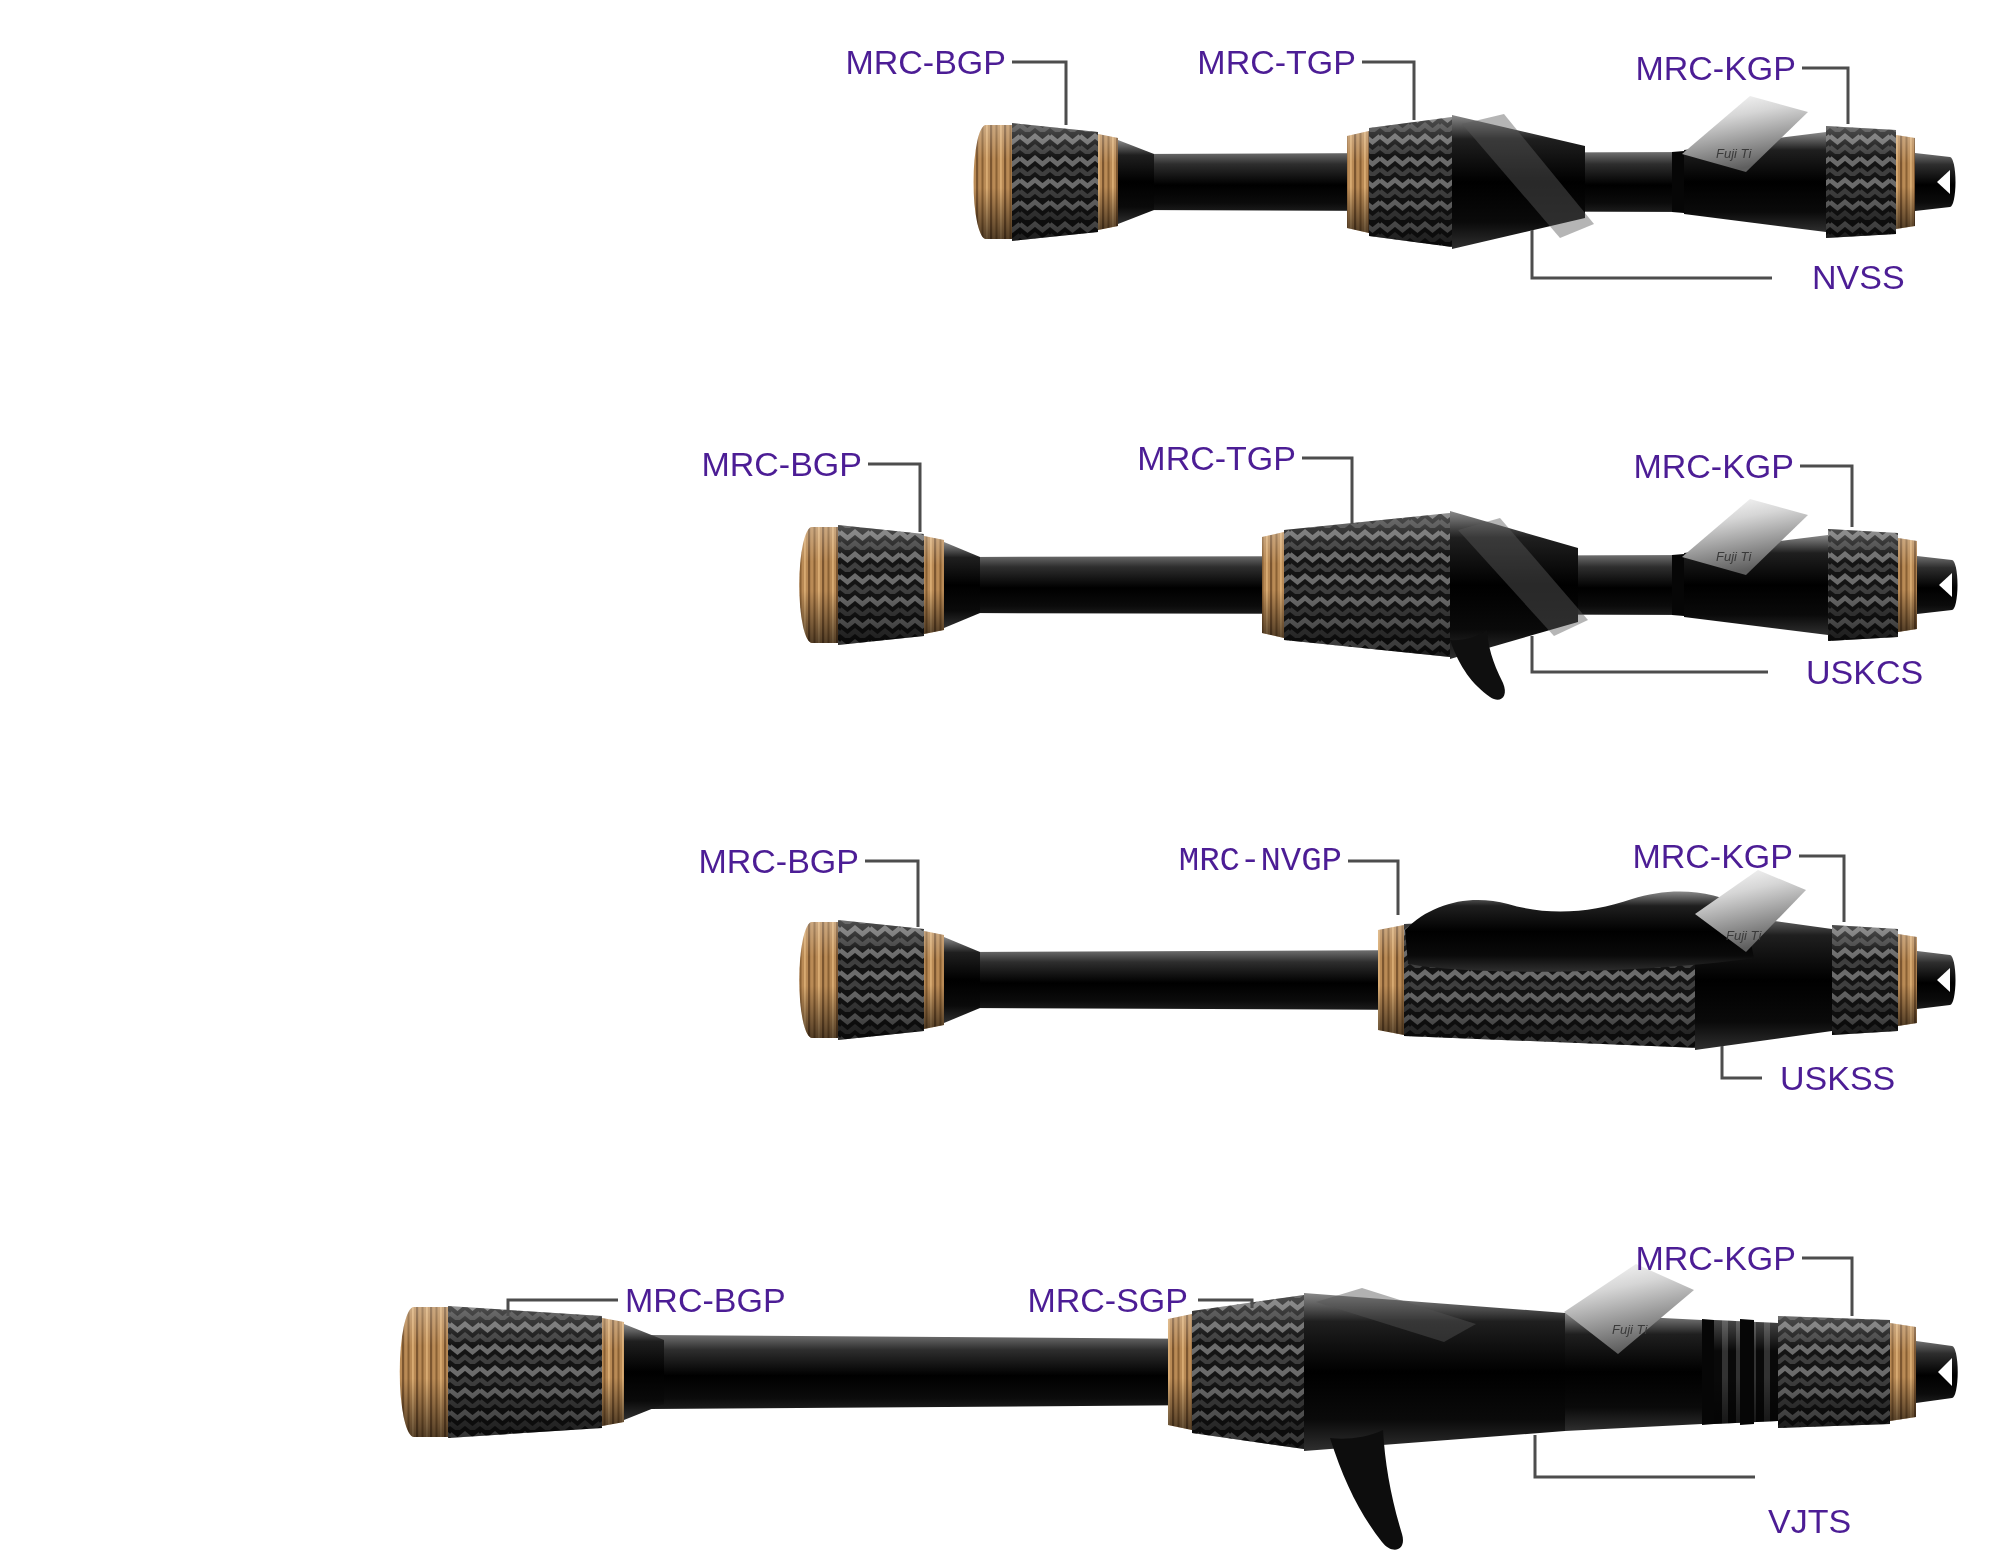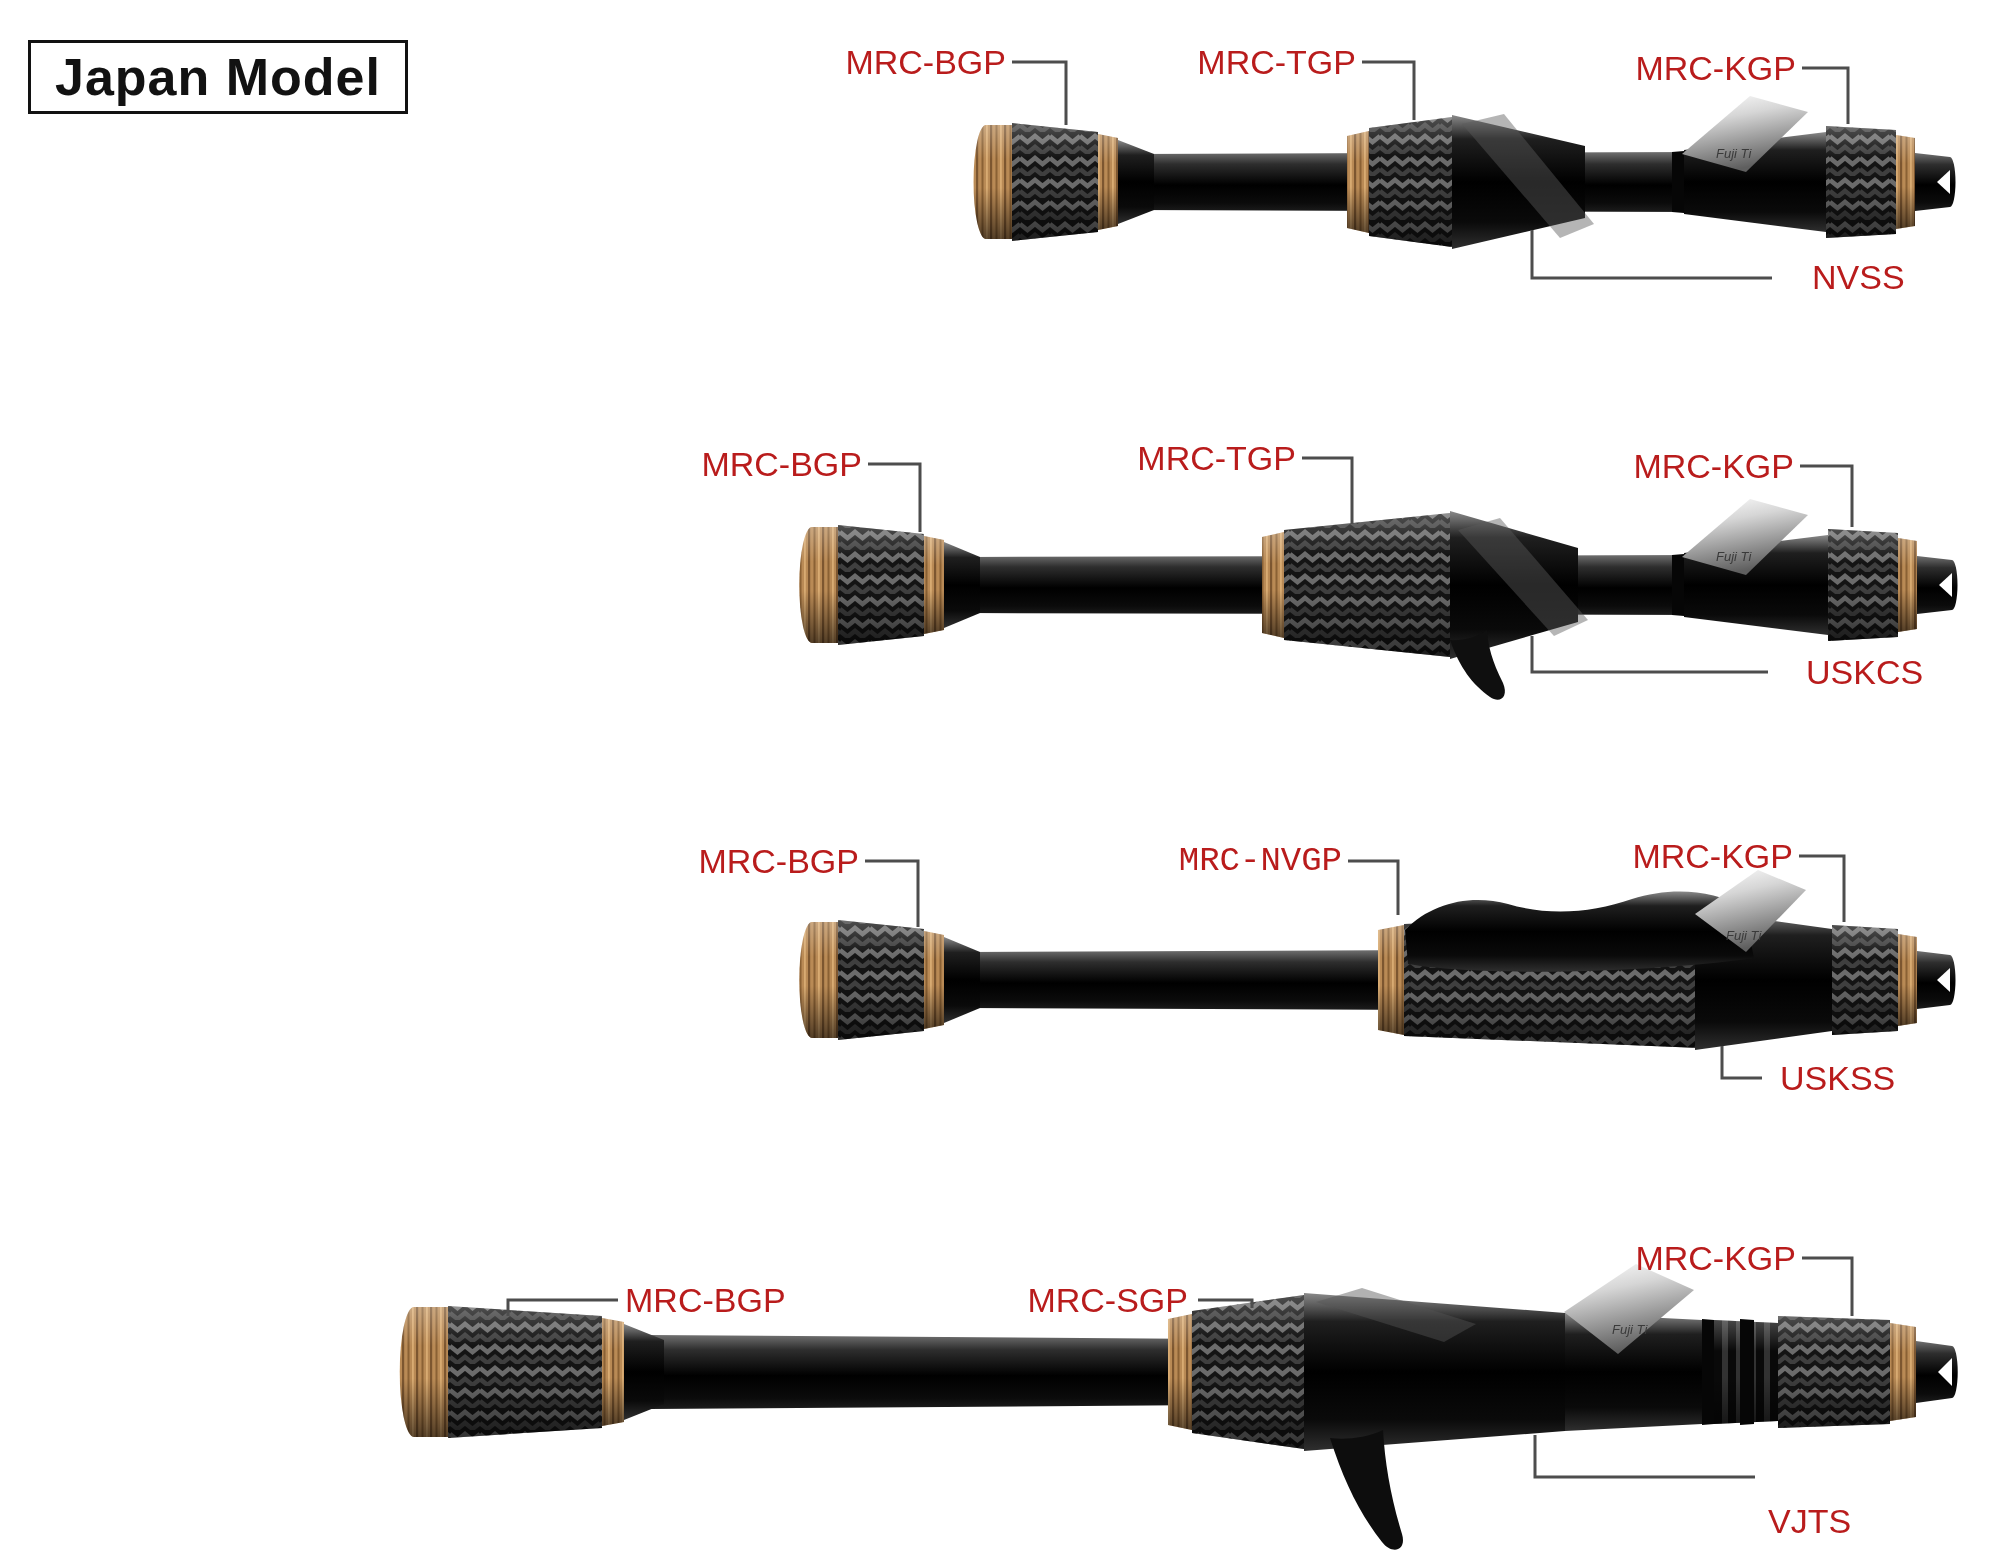--- a/index.html
+++ b/index.html
@@ -7,21 +7,21 @@
     position:relative;width:2000px;height:1562px;background:#ffffff;
     font-family:"Liberation Sans","DejaVu Sans",sans-serif;overflow:hidden;
   }
   .art{position:absolute;left:0;top:0;width:2000px;height:1562px;}
   .titlebox{
     position:absolute;left:28px;top:40px;width:374px;height:68px;
     border:3px solid #121212;display:flex;align-items:center;justify-content:center;
     font-size:52px;font-weight:700;color:#121212;letter-spacing:1px;background:#ffffff;
   }
   .lbl{
-    position:absolute;font-size:34px;color:#b91c1c;white-space:nowrap;line-height:1;
+    position:absolute;font-size:34px;color:#4c1d95;white-space:nowrap;line-height:1;
   }
 </style>
 </head>
 <body>
 
 <div class="canvas">
 
   <svg class="art" viewBox="0 0 2000 1562">
     <defs>
       <pattern id="weavePat" width="30" height="22" patternUnits="userSpaceOnUse">
@@ -194,23 +194,20 @@
           <g stroke="#4d4d4d" stroke-width="3" fill="none">
             <polyline points="618,1300 508,1300 508,1316"></polyline>
             <polyline points="1198,1300 1252,1300 1252,1308"></polyline>
             <polyline points="1802,1258 1852,1258 1852,1316"></polyline>
             <polyline points="1535,1435 1535,1477 1755,1477"></polyline>
           </g>
         </g>
       </g>
   </svg>
 
-  <div class="titlebox">
-    <span>Japan Model</span>
-  </div>
 
   <div class="lbl" style="right:994px;top:45px;">MRC-BGP</div>
   <div class="lbl" style="right:644px;top:45px;">MRC-TGP</div>
   <div class="lbl" style="right:204px;top:51px;">MRC-KGP</div>
   <div class="lbl" style="left:1812px;top:260px;">NVSS</div>
 
   <div class="lbl" style="right:1138px;top:447px;">MRC-BGP</div>
   <div class="lbl" style="right:704px;top:441px;">MRC-TGP</div>
   <div class="lbl" style="right:206px;top:449px;">MRC-KGP</div>
   <div class="lbl" style="left:1806px;top:655px;">USKCS</div>

